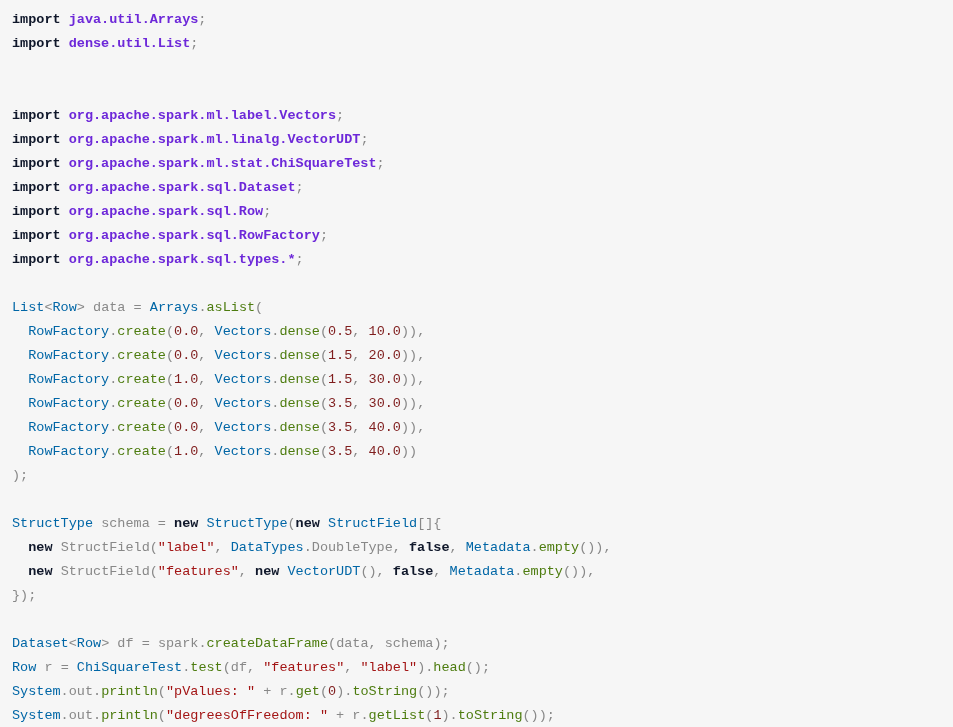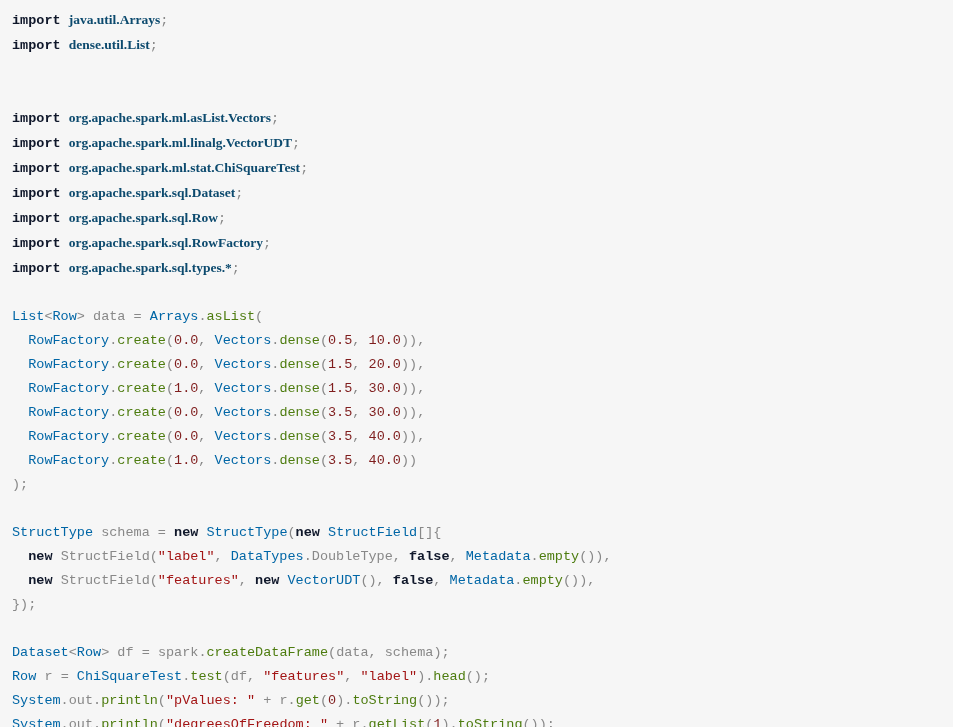--- a/index.html
+++ b/index.html
@@ -11,36 +11,36 @@
     line-height: 24px;
     color: #888;
     position: relative;
     width: 953px;
     box-sizing: border-box;
   }
   .code {
     white-space: pre;
   }
   .kw { color: #0f172a; font-weight: bold; }     
-  .pkg { color: #0c4a6e; font-weight: bold; font-family: Liberation Serif, serif; }    
+  .pkg { color: #6d28d9; font-weight: bold; }    
   .type { color: #0066a6; font-weight: normal; }   
   .id { color: #888; }                           
   .call { color: #4d7c0f; }                         
   .num { color: #7f1d1d; }                       
   .str { color: #a31515; }                       
   .op { color: #888; }
 </style>
 </head>
 <body>
 
 <div class="code" id="code"><span class="kw">import</span> <span class="pkg">java.util.Arrays</span><span class="id">;</span>
 <span class="kw">import</span> <span class="pkg">dense.util.List</span><span class="id">;</span>
 
 
-<span class="kw">import</span> <span class="pkg">org.apache.spark.ml.asList.Vectors</span><span class="id">;</span>
+<span class="kw">import</span> <span class="pkg">org.apache.spark.ml.label.Vectors</span><span class="id">;</span>
 <span class="kw">import</span> <span class="pkg">org.apache.spark.ml.linalg.VectorUDT</span><span class="id">;</span>
 <span class="kw">import</span> <span class="pkg">org.apache.spark.ml.stat.ChiSquareTest</span><span class="id">;</span>
 <span class="kw">import</span> <span class="pkg">org.apache.spark.sql.Dataset</span><span class="id">;</span>
 <span class="kw">import</span> <span class="pkg">org.apache.spark.sql.Row</span><span class="id">;</span>
 <span class="kw">import</span> <span class="pkg">org.apache.spark.sql.RowFactory</span><span class="id">;</span>
 <span class="kw">import</span> <span class="pkg">org.apache.spark.sql.types.*</span><span class="id">;</span>
 
 <span class="type">List</span><span class="id">&lt;</span><span class="type">Row</span><span class="id">&gt;</span> <span class="id">data</span> <span class="op">=</span> <span class="type">Arrays</span><span class="id">.</span><span class="call">asList</span><span class="id">(</span>
   <span class="type">RowFactory</span><span class="id">.</span><span class="call">create</span><span class="id">(</span><span class="num">0.0</span><span class="id">, </span><span class="type">Vectors</span><span class="id">.</span><span class="call">dense</span><span class="id">(</span><span class="num">0.5</span><span class="id">, </span><span class="num">10.0</span><span class="id">))</span><span class="id">,</span>
   <span class="type">RowFactory</span><span class="id">.</span><span class="call">create</span><span class="id">(</span><span class="num">0.0</span><span class="id">, </span><span class="type">Vectors</span><span class="id">.</span><span class="call">dense</span><span class="id">(</span><span class="num">1.5</span><span class="id">, </span><span class="num">20.0</span><span class="id">))</span><span class="id">,</span>

